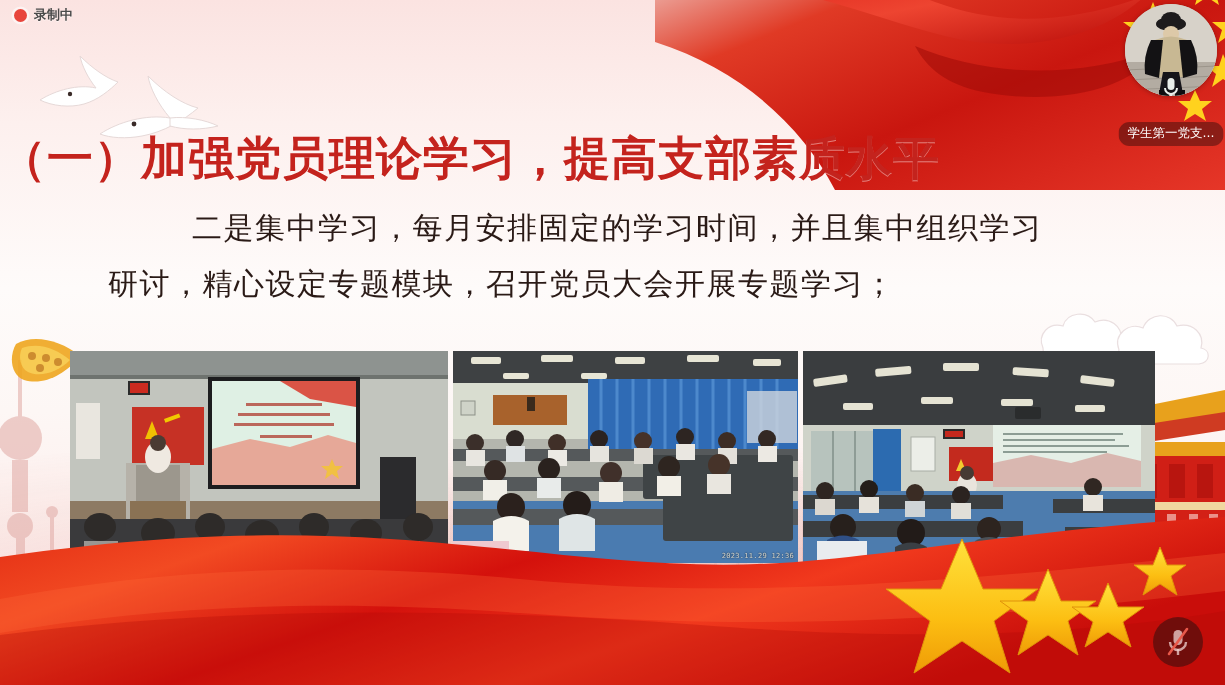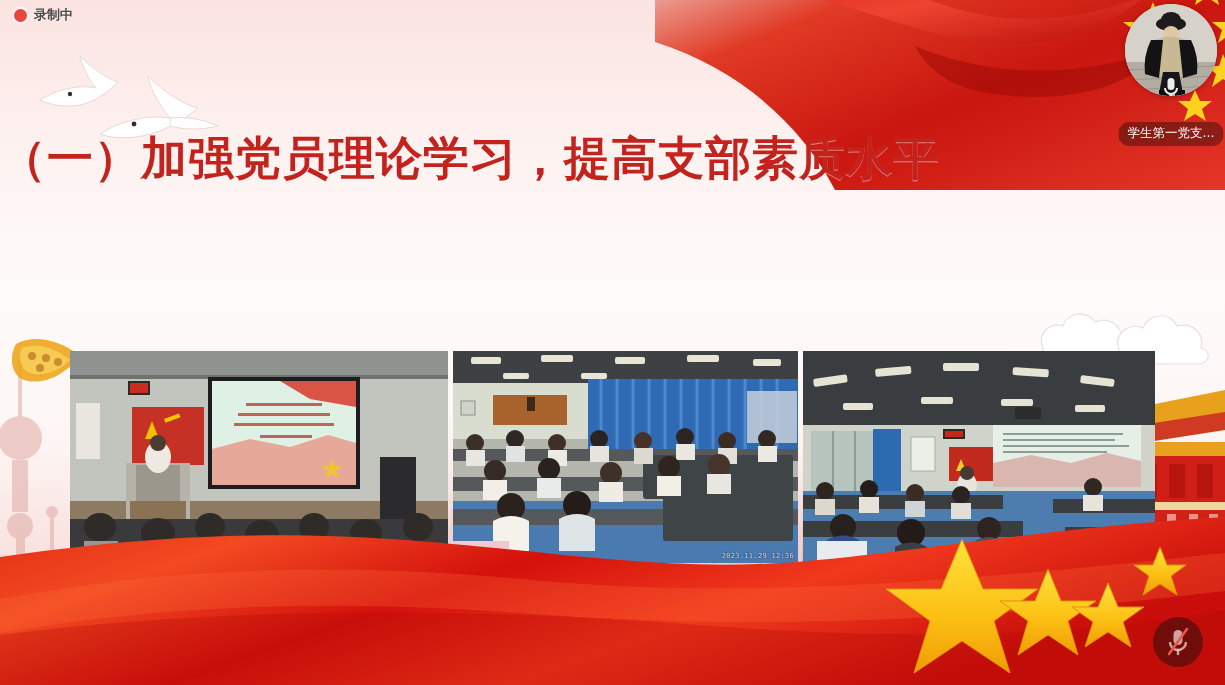--- a/index.html
+++ b/index.html
@@ -264,20 +264,24 @@
       <g fill="#ffffff" opacity=".9">
         <circle cx="22" cy="10" r="10"></circle>
           <circle cx="38" cy="6" r="12"></circle>
           <circle cx="54" cy="12" r="9"></circle>
       </g>
     </svg>
   </div>
 
   <div class="slide-title">（一）加强党员理论学习，提高支部素质水平</div>
 
+  <div class="body-block">
+    <div class="body-line first">二是集中学习，每月安排固定的学习时间，并且集中组织学习</div>
+    <div class="body-line">研讨，精心设定专题模块，召开党员大会开展专题学习；</div>
+  </div>
 
   <div class="photo-strip">
 
     <div class="photo p1">
       <svg viewBox="0 0 378 212" preserveAspectRatio="none">
         <rect width="378" height="212" fill="#b9bcb6"></rect>
         <rect y="0" width="378" height="26" fill="#8e9390"></rect>
         <rect y="24" width="378" height="6" fill="#6e736f"></rect>
         <rect x="0" y="28" width="378" height="132" fill="#c2c5be"></rect>
         <rect x="0" y="150" width="378" height="22" fill="#8d7a63"></rect>

